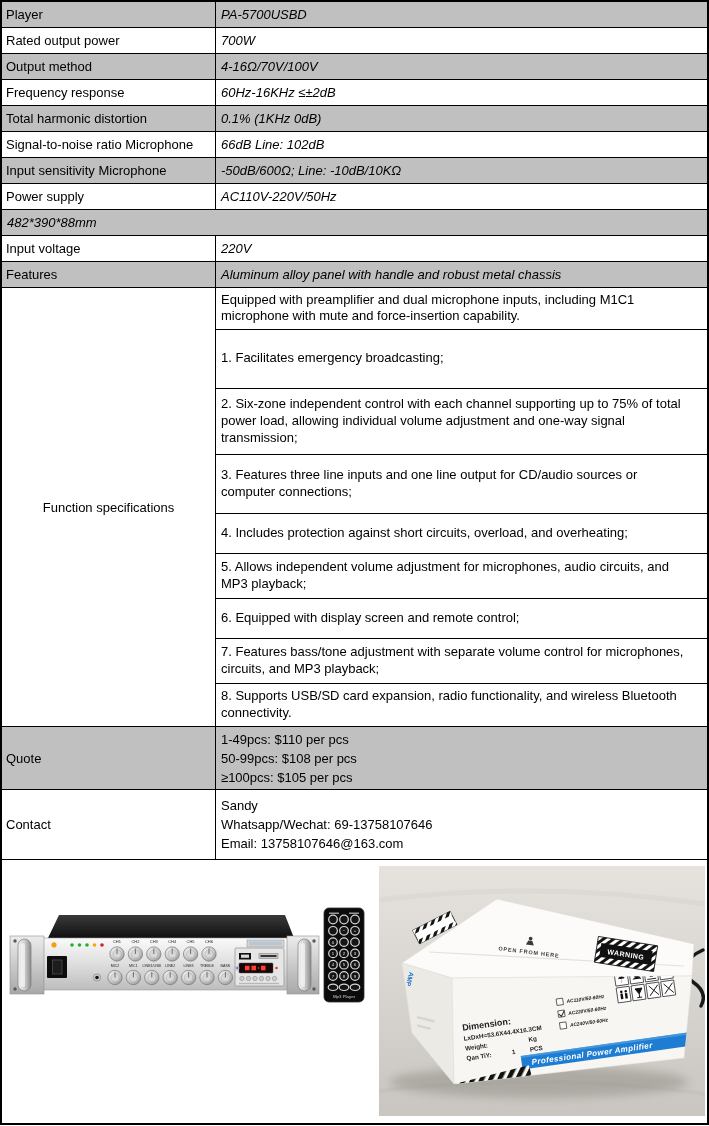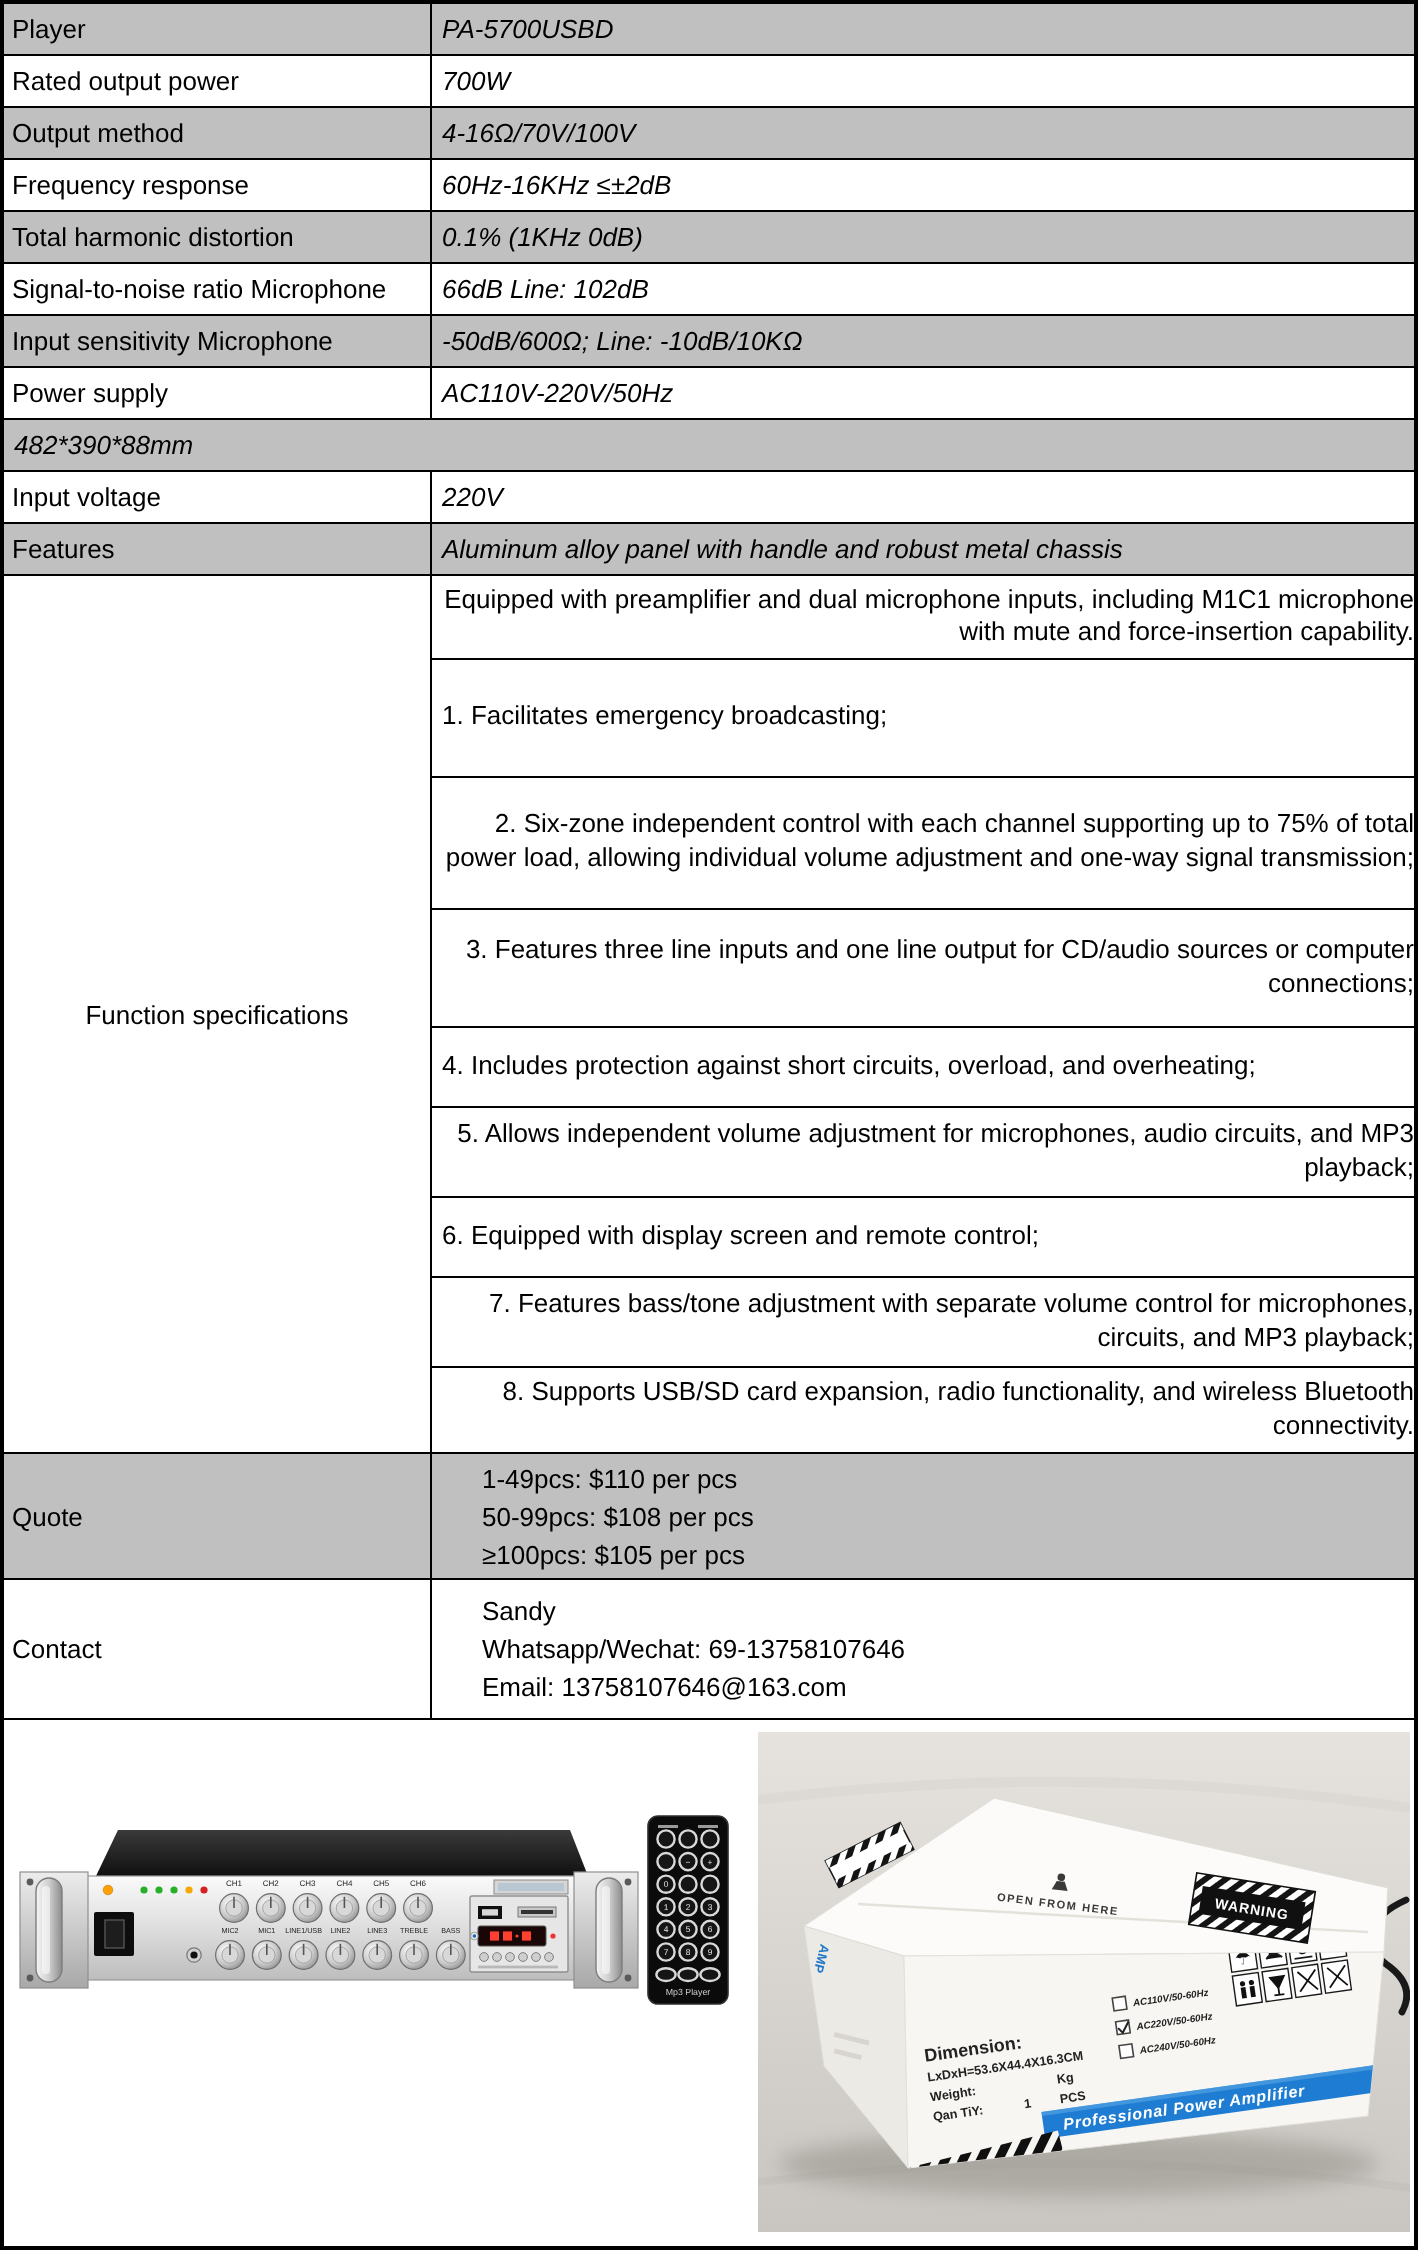--- a/index.html
+++ b/index.html
@@ -20,31 +20,31 @@
   
   .fspec{height:439px;}
   .fspec-label{
     width:214px;border-right:1px solid #000;box-sizing:border-box;
     display:flex;align-items:center;justify-content:center;text-align:right;
     font-size:13px;
   }
   .fspec-items{flex:1;display:flex;flex-direction:column;}
   .fitem{
     border-bottom:1px solid #000;box-sizing:border-box;display:flex;align-items:center;
-    padding-left:5px;font-size:13px;line-height:1.3;background:#fff;text-align:right;
+    padding-left:5px;padding-right:16px;font-size:13px;line-height:1.3;background:#fff;
   }
   .fitem:last-child{border-bottom:none;}
   .h42{height:42px}.h59{height:59px}.h66{height:66px}.h60{height:60px}
   .h40{height:40px}.h45{height:45px}
   
   .quote{height:63px;}
   .contact{height:70px;}
   .multiline{
     flex:1;display:flex;flex-direction:column;justify-content:center;
-    padding-left:5px;font-size:13px;line-height:19px;margin-left:20px;
+    padding-left:5px;font-size:13px;line-height:19px;
   }
   
   .images-row{height:263px;position:relative;border-bottom:none;background:#fff;}
   .amp-photo{position:absolute;left:0;top:0;}
   .box-photo{position:absolute;left:377px;top:6px;}
 </style>
 </head>
 <body>
 
 <div class="page">

